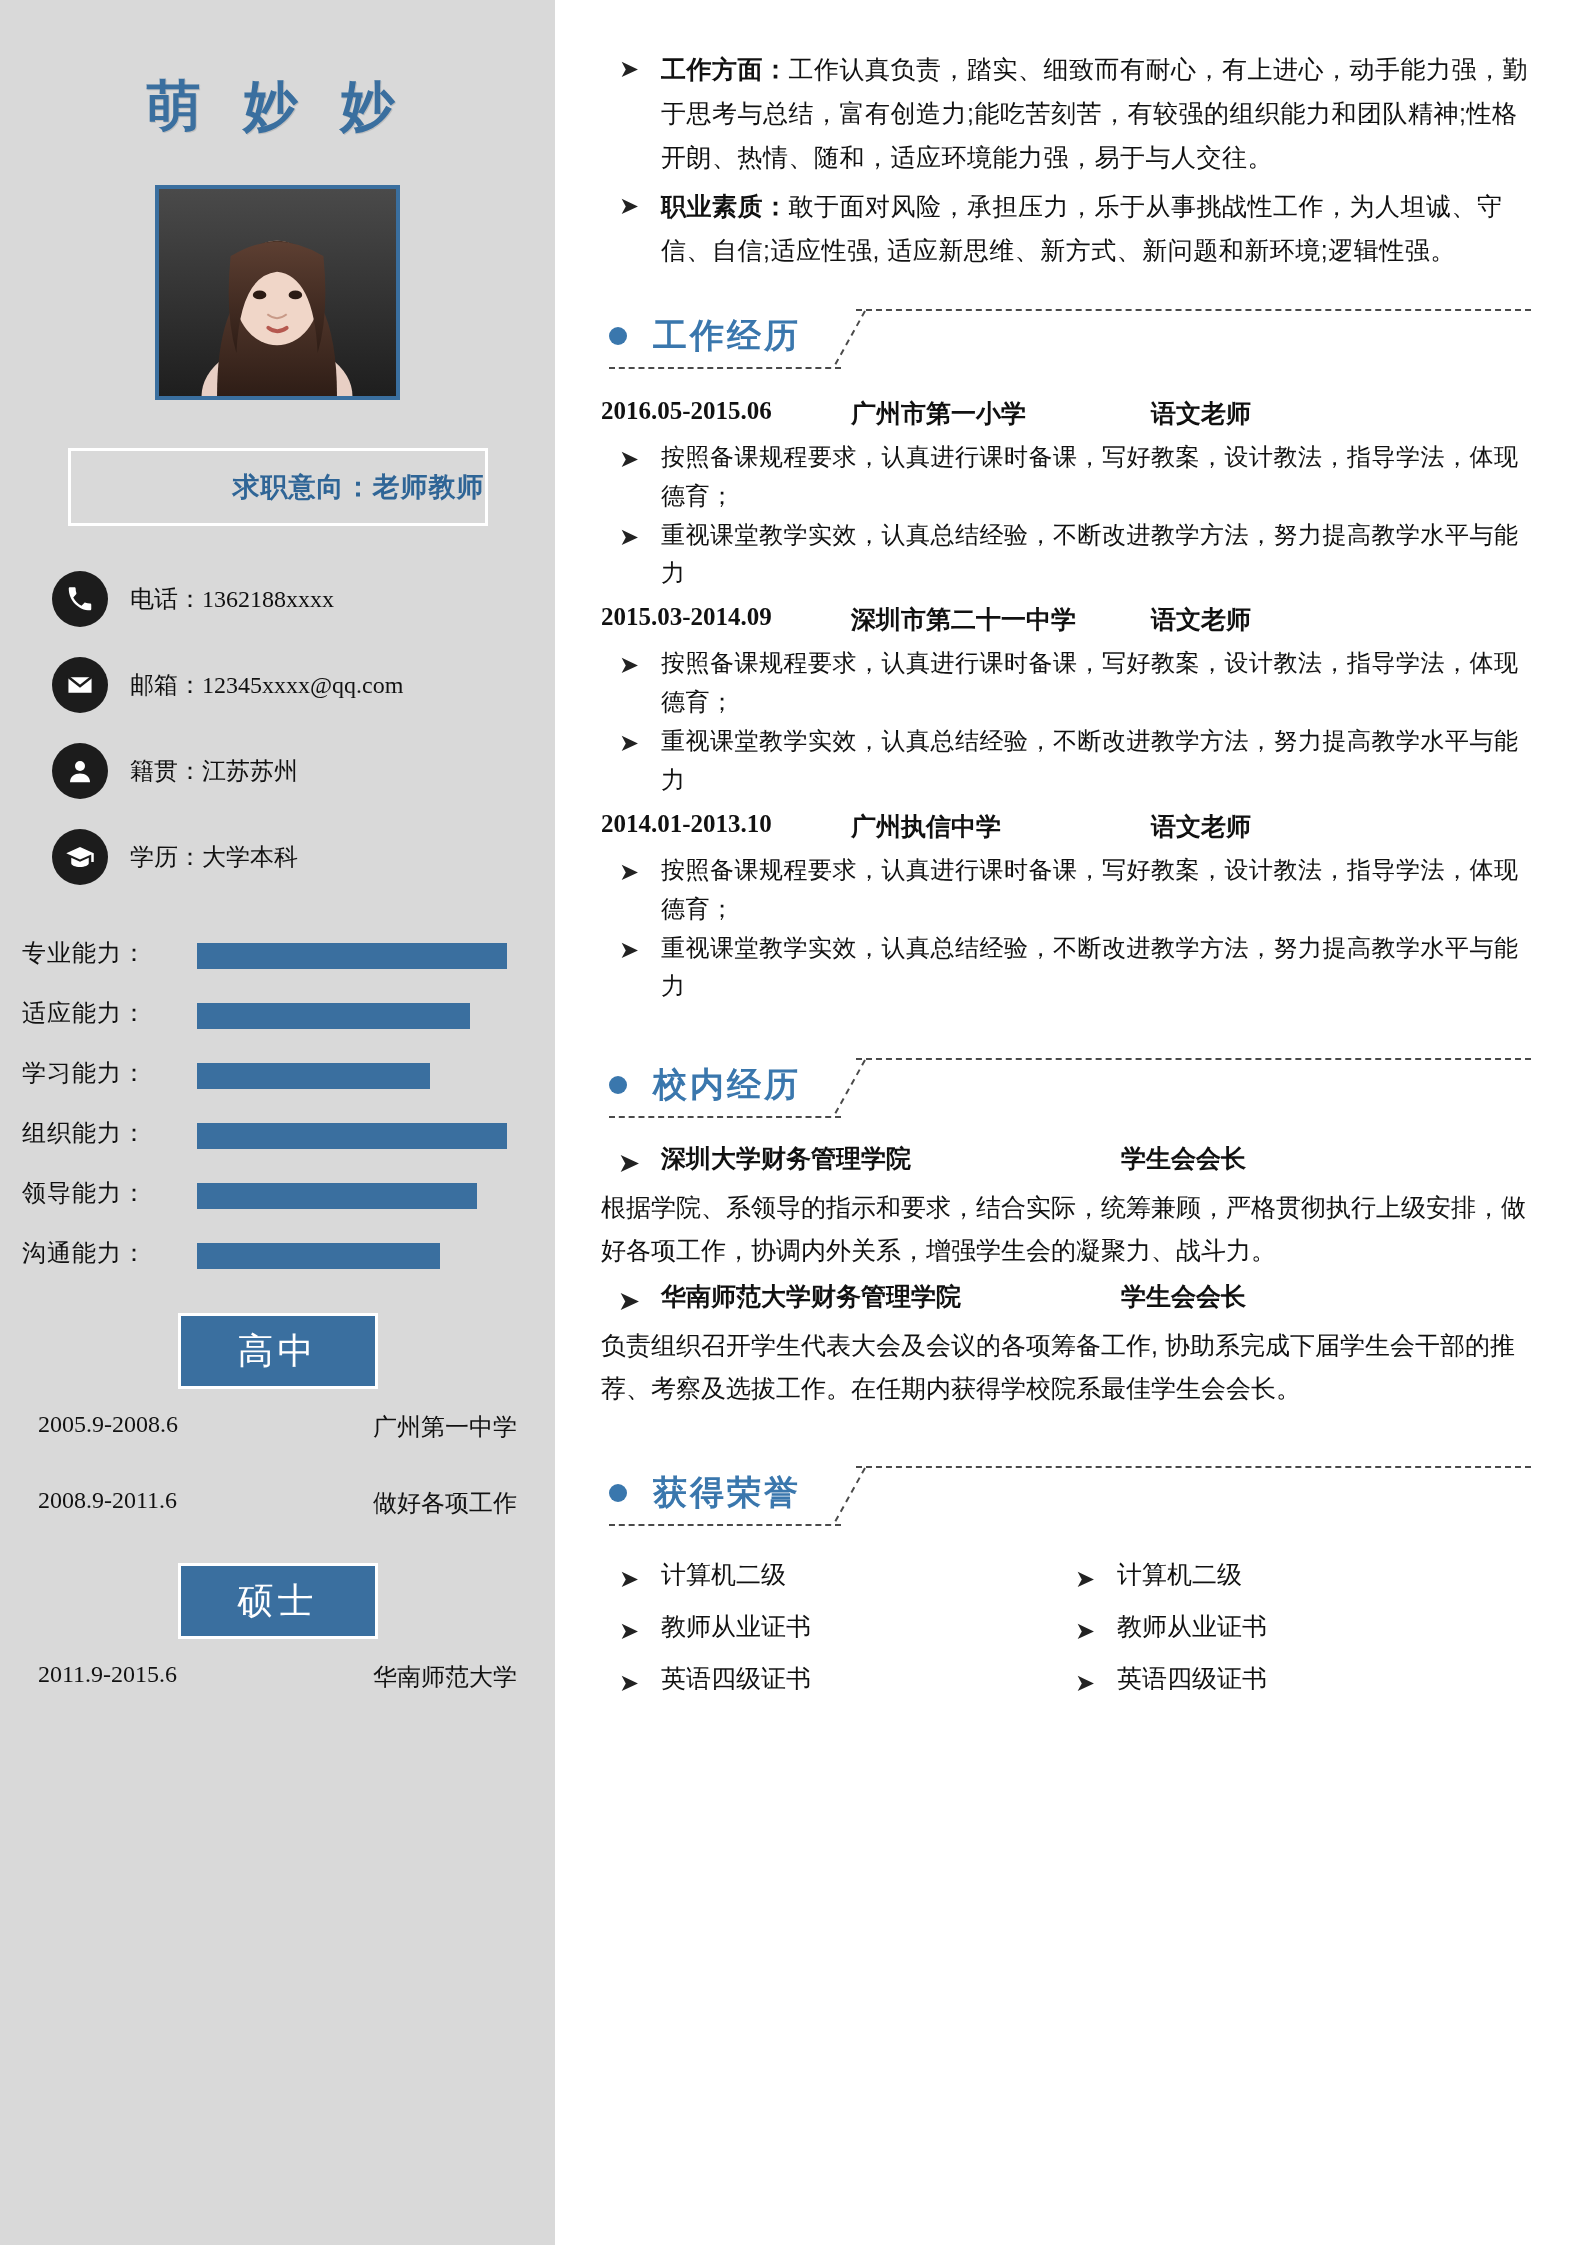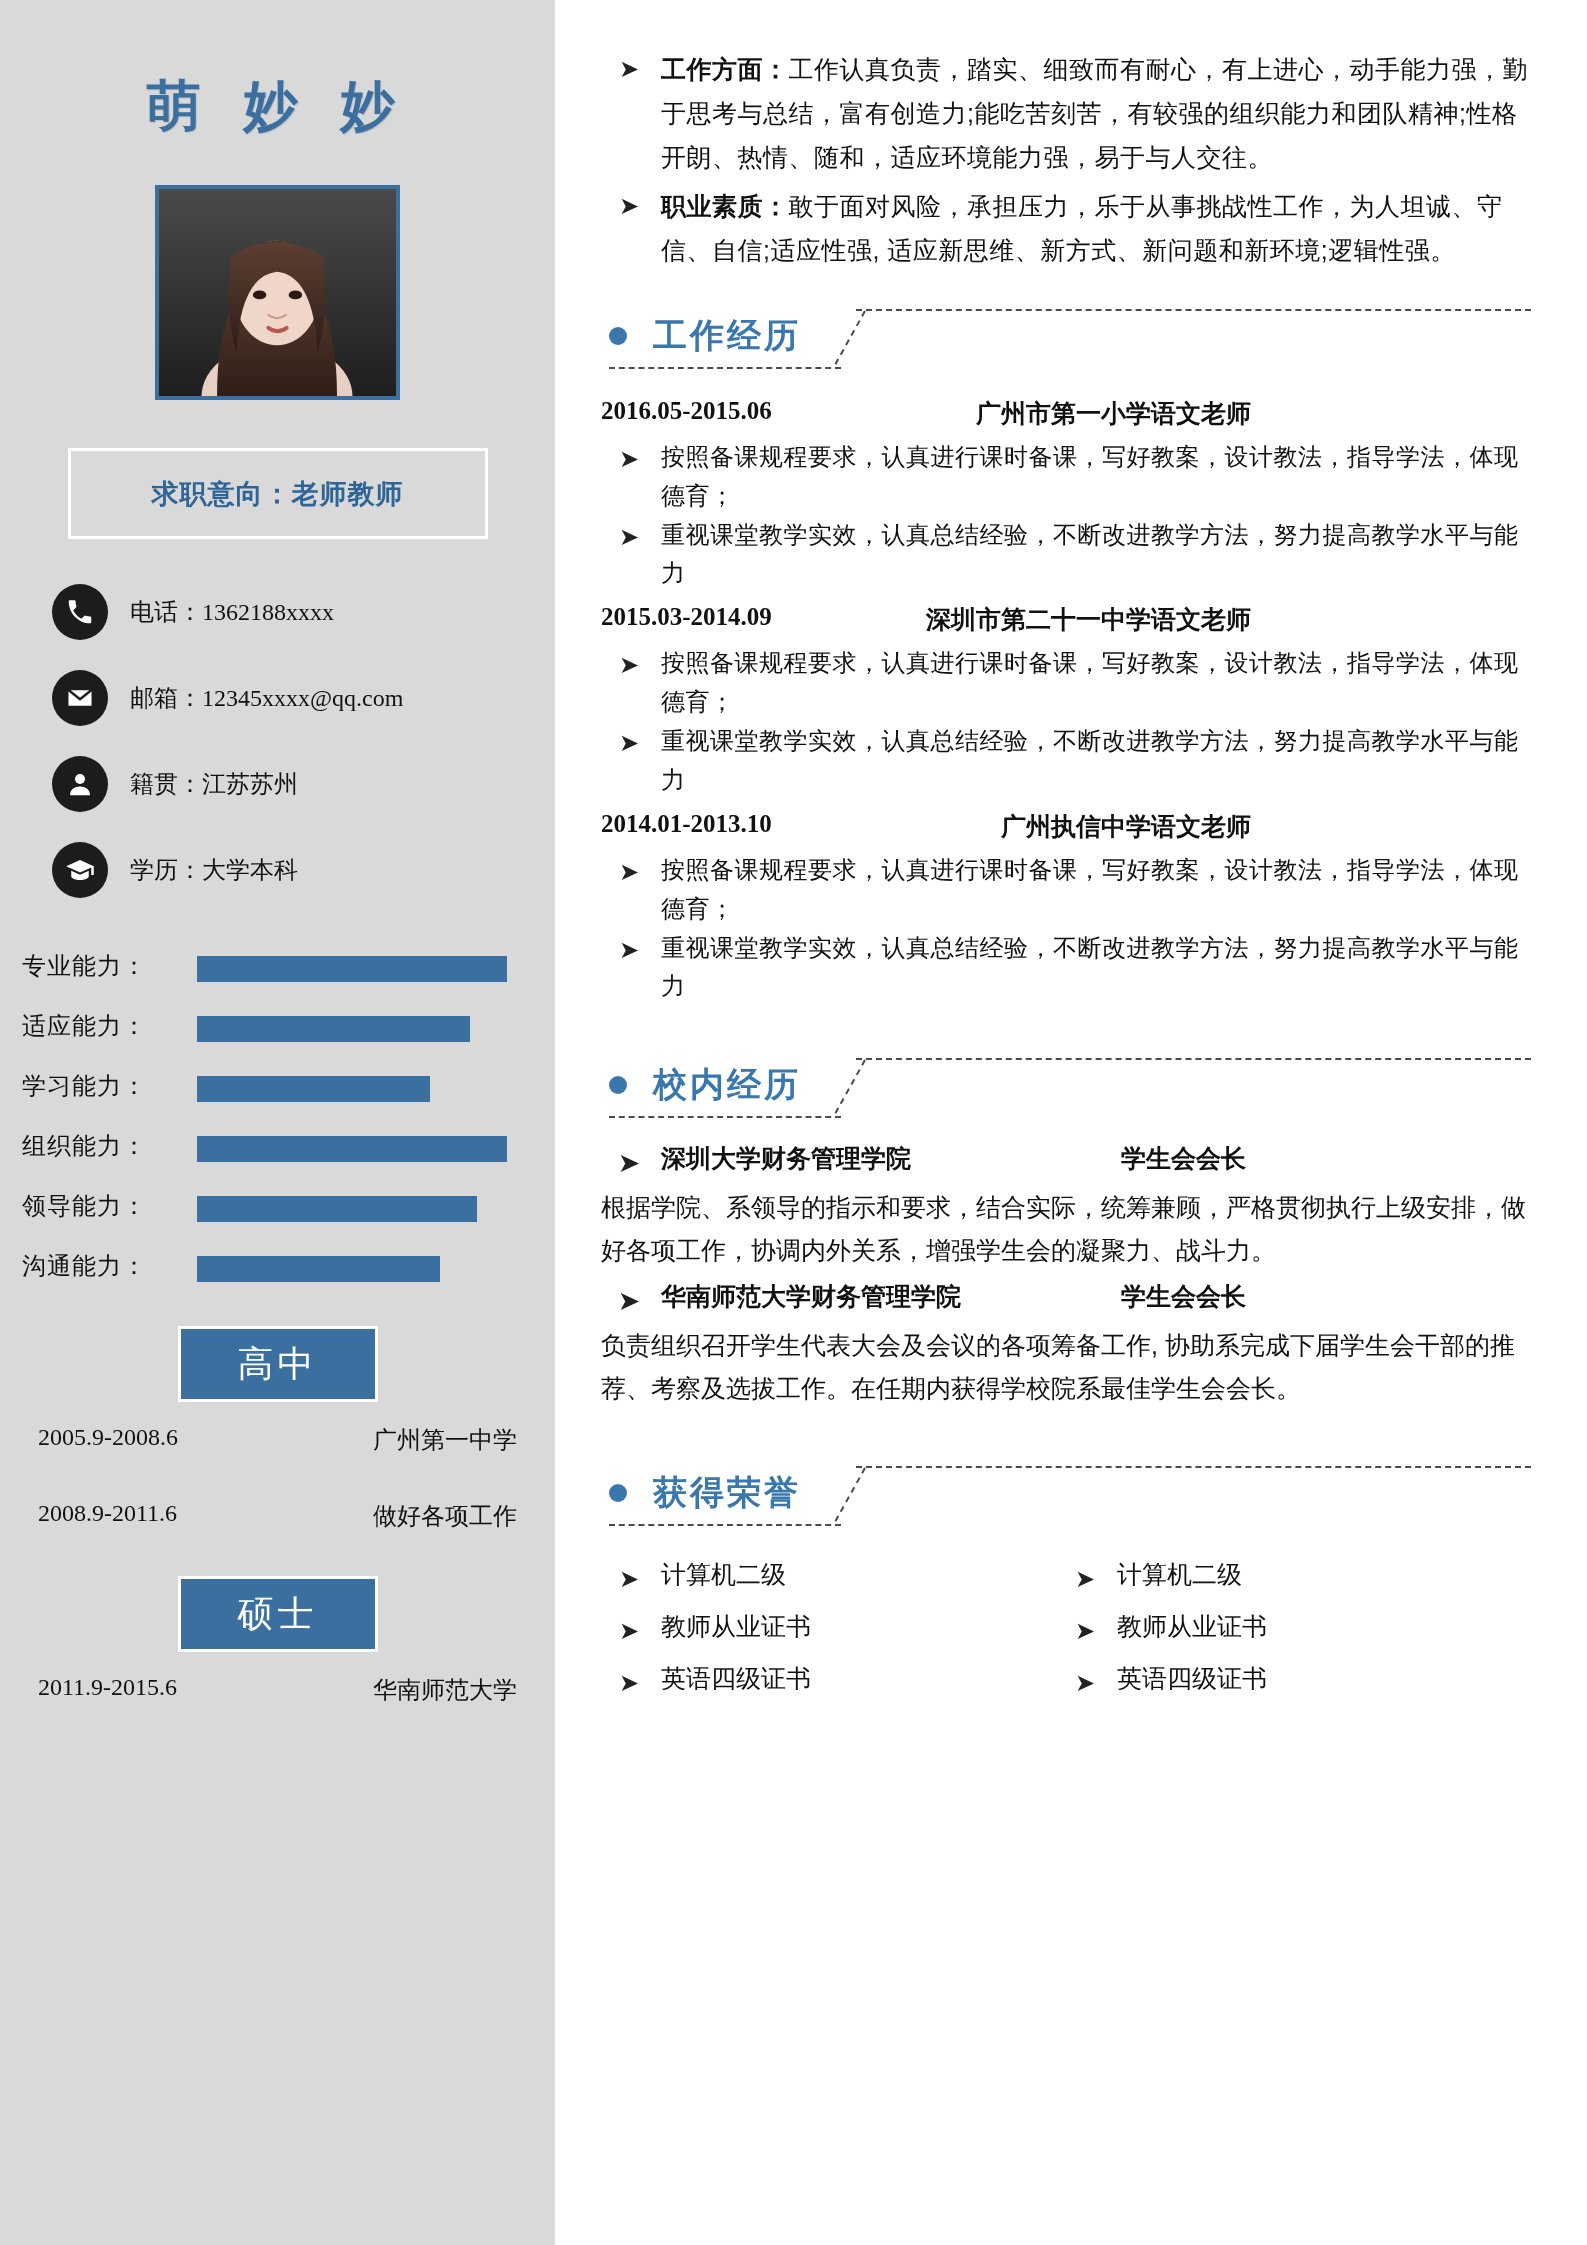--- a/index.html
+++ b/index.html
@@ -36,25 +36,25 @@
     border: 4px solid #3a6f9f;
     overflow: hidden;
     background: #2b2b2b;
     position: relative;
   }
   .photo-svg { display:block; width:100%; height:100%; }
 
   .objective-box {
     margin: 48px auto 0 auto;
     width: 420px;
-    height: 91px;
+    height: 78px;
     border: 3px solid #ffffff;
     display: flex;
     align-items: center;
-    justify-content: center;
+    justify-content: flex-end;
   }
   .objective-box span {
     color: #2f6596;
     font-size: 27px;
     font-weight: bold;
     letter-spacing: 1px;
   }
 
   .contacts { margin: 45px 0 0 52px; }
   .contact-row { display: flex; align-items: center; margin-bottom: 30px; }
@@ -124,21 +124,21 @@
   }
   .bl-body { font-size: 25px; line-height: 1.75; color: #111; letter-spacing: 0.5px; }
   .bl-body b { font-weight: bold; font-family: Liberation Serif, serif; }
 
   .job { margin-bottom: 4px; }
   .job-head {
     display: flex; font-weight: bold; font-size: 25px;
     color: #111; margin: 10px 0 6px 0;
   }
   .job-head .jdate { width: 250px; font-family: "Liberation Serif", serif; }
-  .job-head .jorg { width: 300px; text-align: right; }
+  .job-head .jorg { width: 300px; }
   .job-head .jrole { }
 
   .job .bl-item { margin-bottom: 0; }
   .job .bl-body { font-size: 24px; line-height: 1.62; }
 
   .campus-item { margin-bottom: 4px; }
   .campus-head { display: flex; font-weight: bold; font-size: 25px; color: #111; margin-left: 18px; }
   .campus-head .arrow { width: 42px; }
   .campus-head .corg { width: 460px; }
   .campus-desc { font-size: 25px; line-height: 1.72; color: #111; margin: 2px 0 8px 0; }

